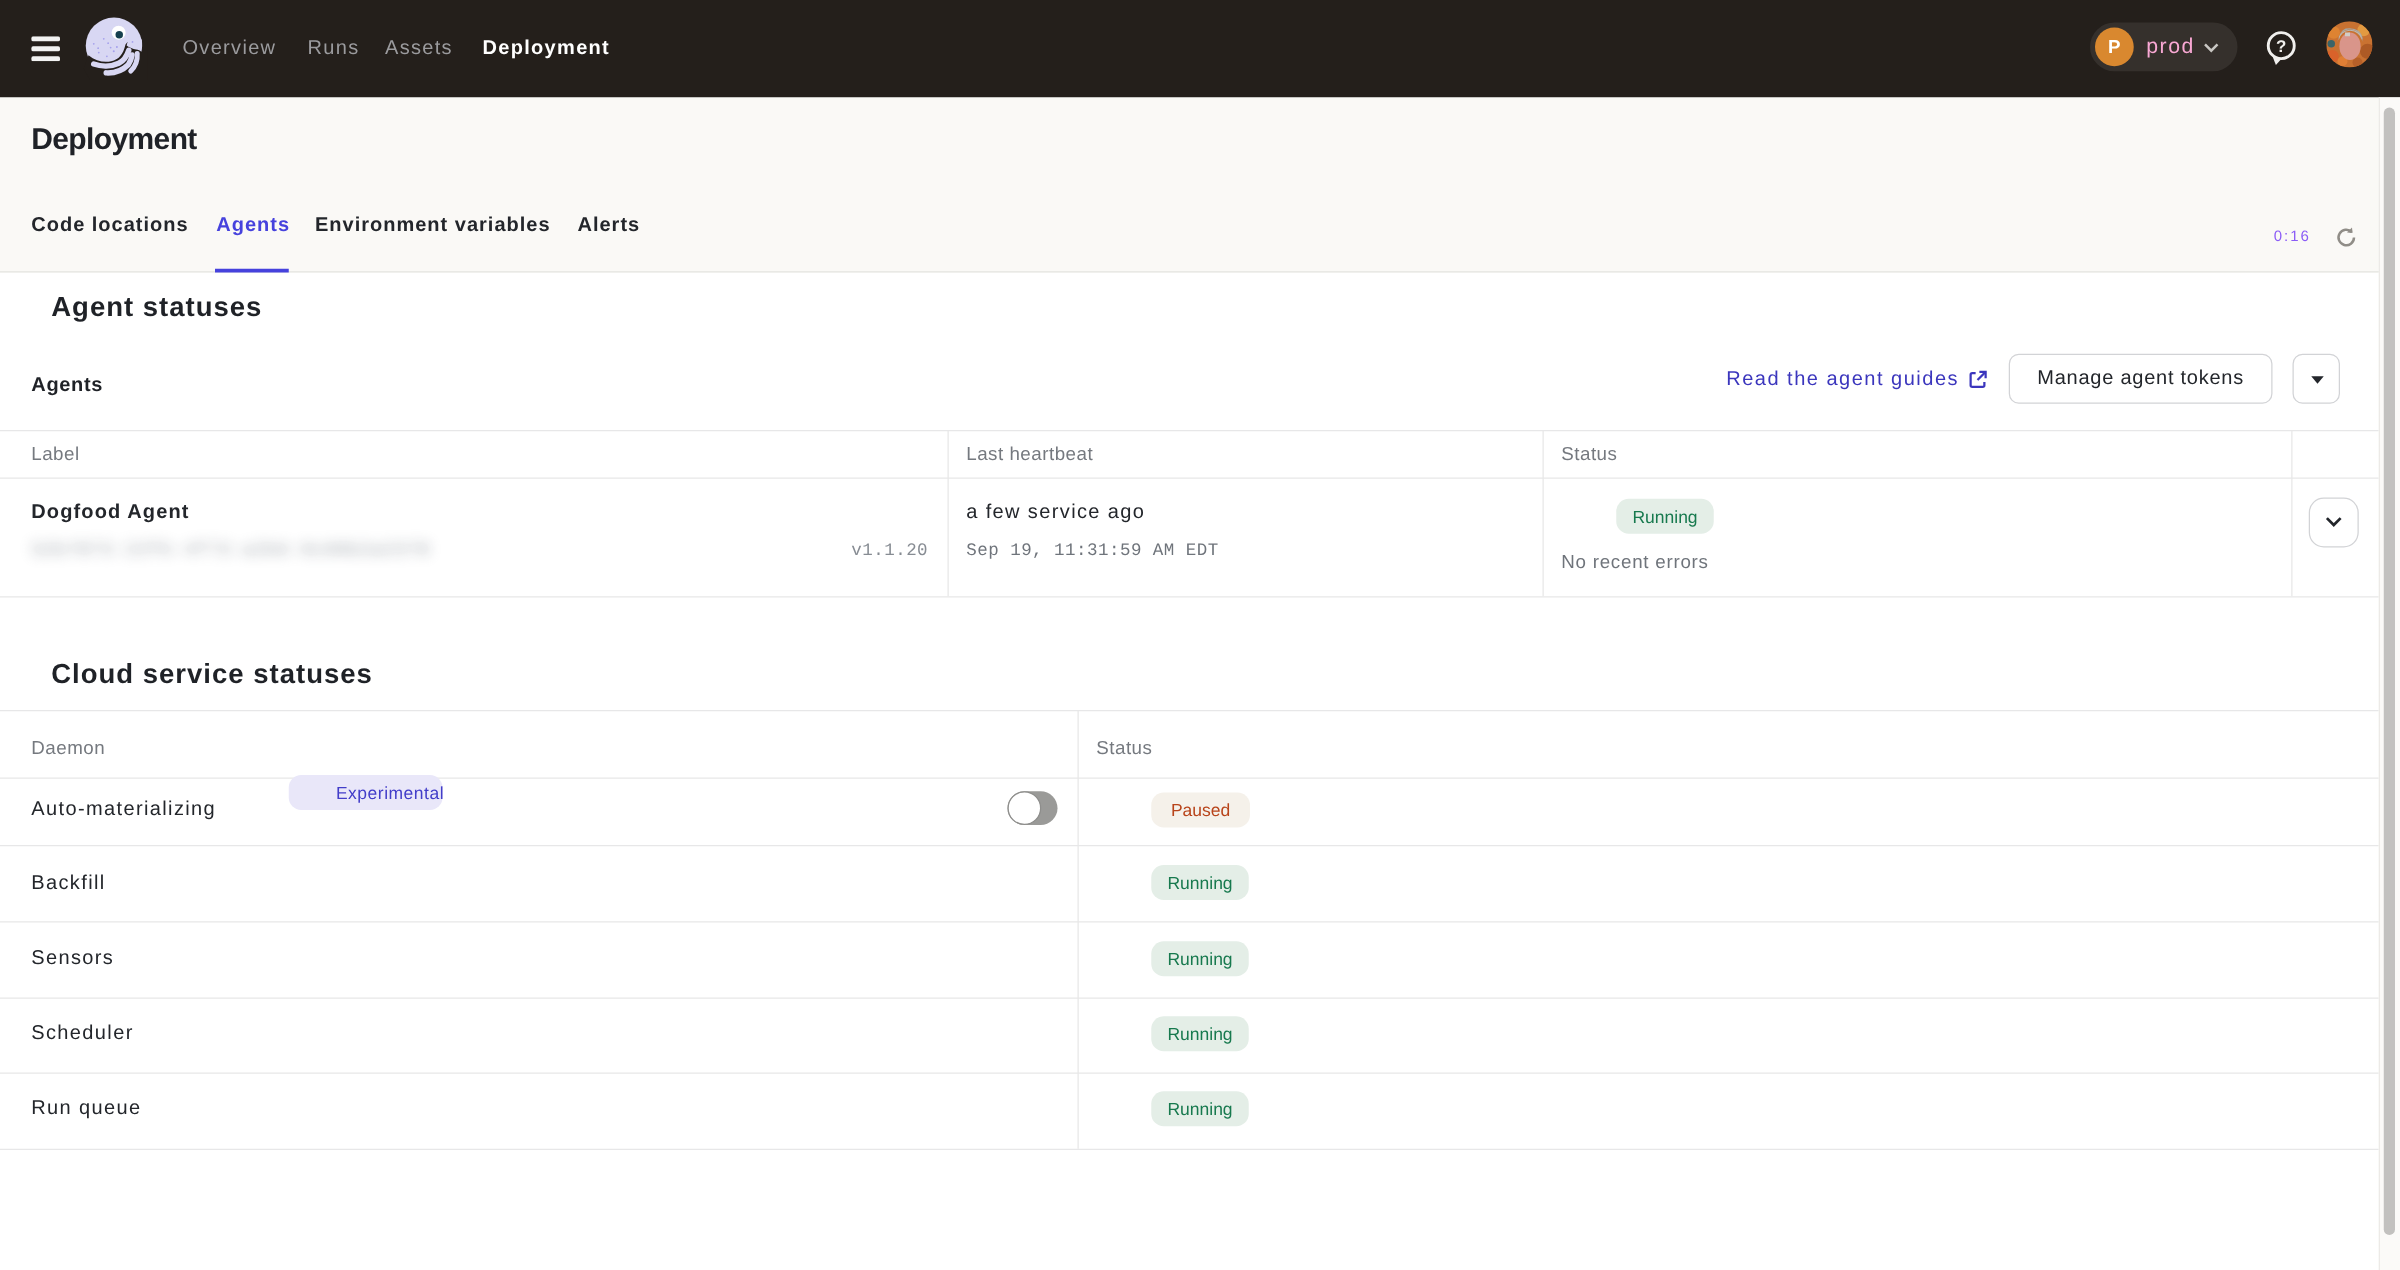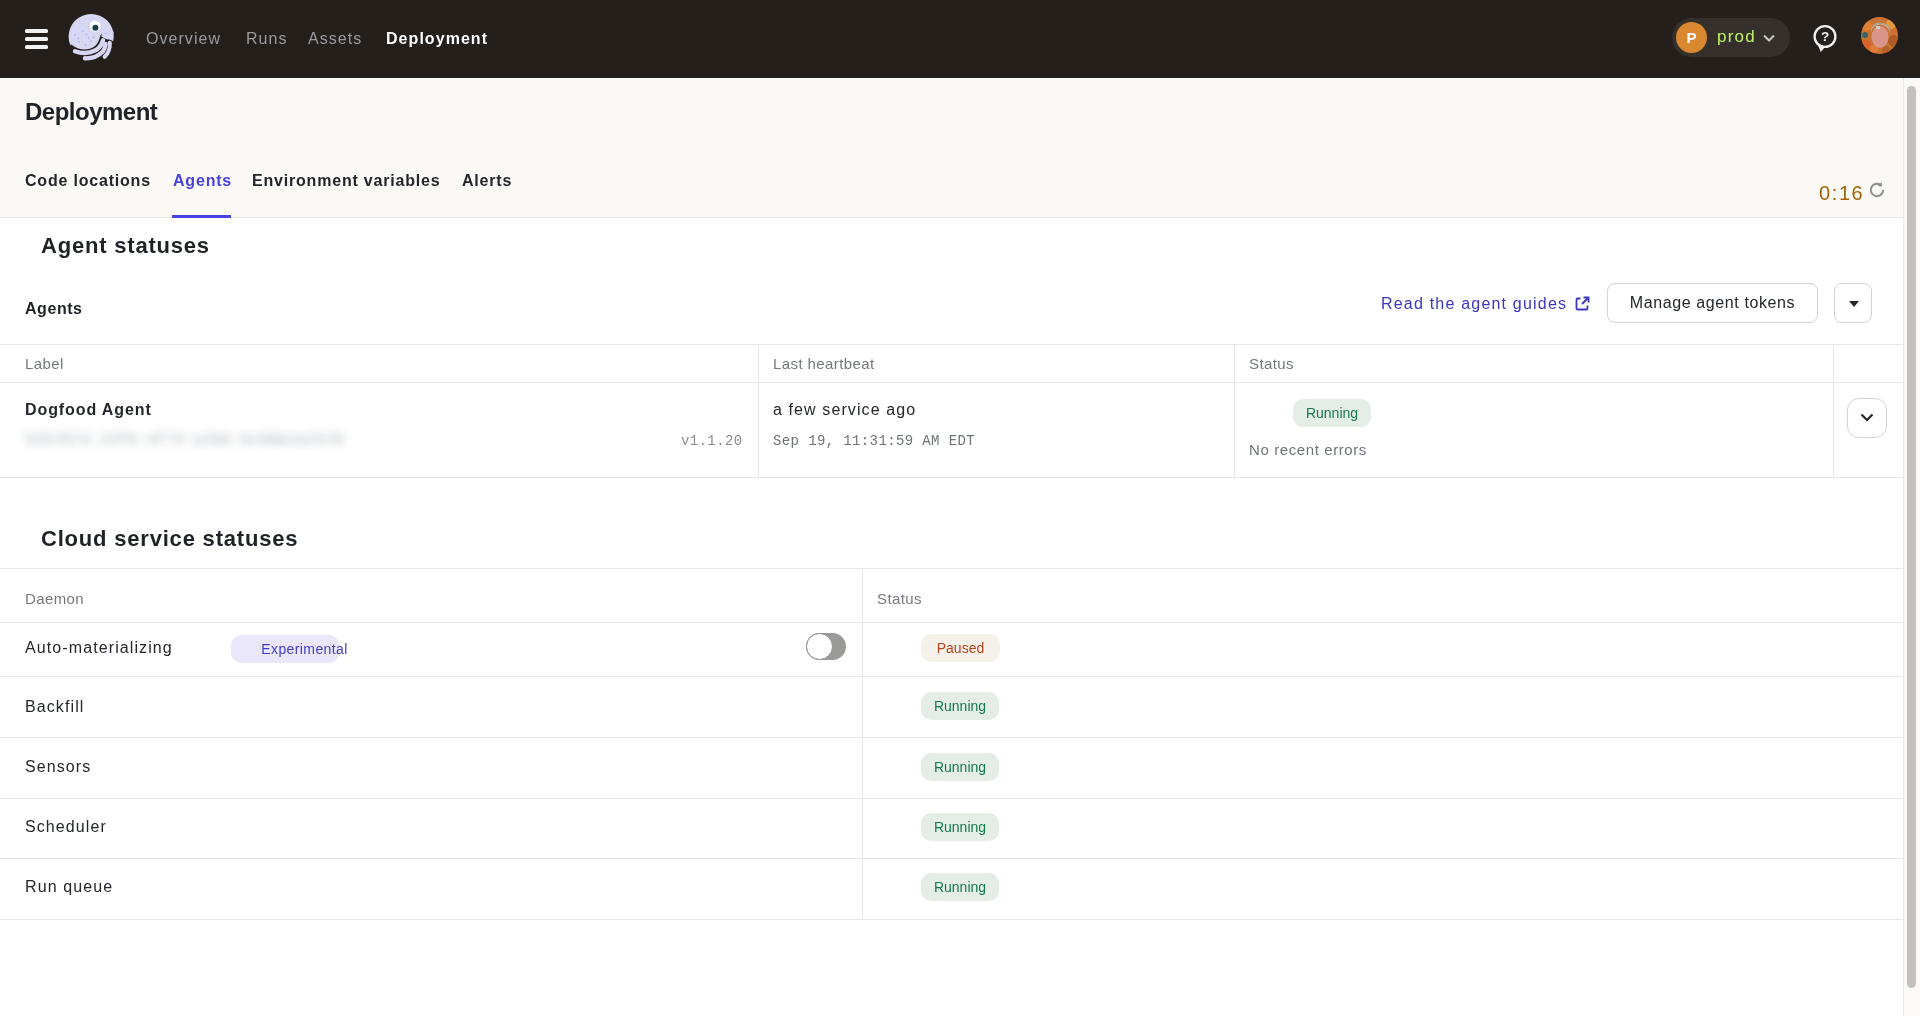--- a/index.html
+++ b/index.html
@@ -11,29 +11,29 @@
   
   #nav { position:absolute; left:0; top:0; width:1920px; height:78px; background:#241f1b; }
   .navlink { position:absolute; top:30px; font-size:16px; font-weight:400; color:#9b9b9e; white-space:nowrap; letter-spacing:1.05px; }
   .navlink.active { color:#ffffff; font-weight:700; }
   #searchpill { position:absolute; left:1418px; top:18px; width:234px; height:39px; border-radius:20px; background:#35302c; }
   #searchcircle { position:absolute; left:7px; top:6px; width:27px; height:27px; border-radius:50%; background:#1d1916; }
   #searchtext { position:absolute; left:43px; top:10px; font-size:16px; color:#cdcbc7; letter-spacing:1.0px; }
   #slashkey { position:absolute; left:190px; top:9px; width:22px; height:22px; border-radius:5px; background:#49443f; color:#d8d6d2; font-size:13px; text-align:center; line-height:22px; }
   #prodpill { position:absolute; left:1672px; top:18px; width:118px; height:39px; border-radius:20px; background:#35302c; }
   #prodcircle { position:absolute; left:4px; top:4px; width:31px; height:31px; border-radius:50%; background:#d9882f; color:#fff; font-size:15px; font-weight:700; text-align:center; line-height:31px; }
-  #prodtext { position:absolute; left:45px; top:9px; font-size:17px; color:#bef264; letter-spacing:1.2px; }
+  #prodtext { position:absolute; left:45px; top:9px; font-size:17px; color:#f9a8d4; letter-spacing:1.2px; }
 
   
   #band { position:absolute; left:0; top:78px; width:1920px; height:140px; background:#faf9f6; border-bottom:1px solid #e4e3e0; }
   #title { position:absolute; left:25px; top:20px; font-size:24px; font-weight:700; color:#1f2227; letter-spacing:-0.5px; }
   .tab { position:absolute; top:94px; font-size:16px; font-weight:700; color:#23262b; white-space:nowrap; letter-spacing:0.8px; }
   .tab.active { color:#4642dd; }
   #tabline { position:absolute; left:172px; top:137px; width:59px; height:3px; background:#4642dd; }
-  #timer { position:absolute; left:1819px; top:104px; font-size:20px; color:#a16207; letter-spacing:1.6px; }
+  #timer { position:absolute; left:1819px; top:104px; font-size:12px; color:#8b5cf6; letter-spacing:1.6px; }
 
   
   .h20 { position:absolute; font-size:22px; font-weight:700; color:#1f2227; letter-spacing:0.8px;margin-left:16px; }
   .h16 { position:absolute; font-size:16px; font-weight:700; color:#1f2227; letter-spacing:0.55px; }
 
   
   #guides { position:absolute; left:1381px; top:295px; font-size:16px; color:#3b36bd; letter-spacing:1.2px; }
   #btn-tokens { position:absolute; left:1607px; top:283px; width:211px; height:40px; border:1px solid #d2d3d6; border-radius:8px; background:#fff; font-size:16px; color:#23262b; text-align:center; line-height:38px; letter-spacing:0.6px; }
   #btn-drop { position:absolute; left:1834px; top:283px; width:38px; height:40px; border:1px solid #d2d3d6; border-radius:8px; background:#fff; }
   #btn-drop:after { content:""; position:absolute; left:14px; top:17px; border-left:5px solid transparent; border-right:5px solid transparent; border-top:6px solid #23262b; }
@@ -189,21 +189,21 @@
   <div class="hline" style="top:676px;"></div>
   <div class="hline" style="top:737px;"></div>
   <div class="hline" style="top:798px;"></div>
   <div class="hline" style="top:858px;"></div>
   <div class="hline" style="top:919px;"></div>
   <div class="vline" style="left:862px; top:568px; height:351px;"></div>
   <div class="colhead" style="left:25px; top:590px;">Daemon</div>
   <div class="colhead" style="left:877px; top:590px;">Status</div>
 
   <div class="cell16" style="left:25px; top:639px;">Auto-materializing</div>
-  <div class="badge purple" style="left:187px; top:635px; width:108px;padding-left:39px;">Experimental</div>
+  <div class="badge purple" style="left:187px; top:620px; width:123px;padding-left:39px;">Experimental</div>
   <div id="toggle"></div>
   <div class="badge orange" style="left:877px; top:634px; width:79px;">Paused</div>
 
   <div class="cell16" style="left:25px; top:698px;">Backfill</div>
   <div class="badge green" style="left:877px; top:692px; width:78px;">Running</div>
 
   <div class="cell16" style="left:25px; top:758px;">Sensors</div>
   <div class="badge green" style="left:877px; top:753px; width:78px;">Running</div>
 
   <div class="cell16" style="left:25px; top:818px;">Scheduler</div>

